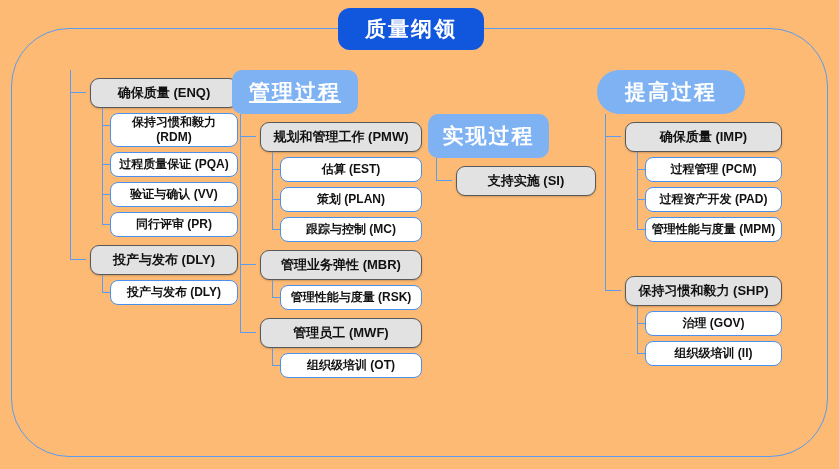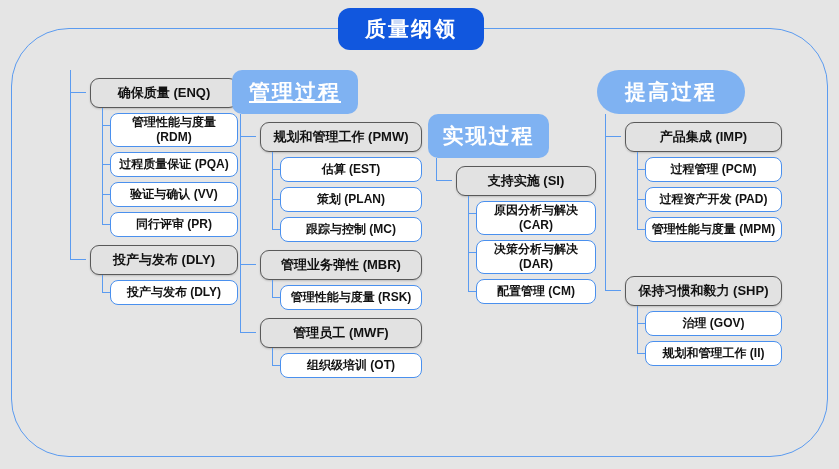--- a/index.html
+++ b/index.html
@@ -1,17 +1,17 @@
 <!DOCTYPE html>
 <html><head>
 <meta charset="utf-8">
 <style>
   html,body{margin:0;padding:0;background:#ffffff;}
   body{font-family:"Liberation Sans","DejaVu Sans",sans-serif;}
-  .canvas{position:relative;width:839px;height:469px;background:#e5e5e5;overflow:hidden;}
+  .canvas{position:relative;width:839px;height:469px;background:#fdba74;overflow:hidden;}
 
   
   .frame{position:absolute;left:11px;top:28px;width:815px;height:427px;
          border:1.6px solid #5b9bf0;border-radius:58px;background:transparent;}
 
   
   .title-box{position:absolute;left:338px;top:8px;width:146px;height:42px;
              background:#1157de;border-radius:12px;color:#fff;font-weight:bold;
              font-size:21px;display:flex;align-items:center;justify-content:center;
              letter-spacing:2px;z-index:5;}
@@ -65,21 +65,21 @@
 <div class="canvas">
   <div class="frame"></div>
   <div class="title-box">质量纲领</div>
   <div id="columns">
       <div class="col c0">
         <ul class="tree l1">
           <li class="l1">
             <div class="gbox">确保质量 (ENQ)</div>
             <ul class="tree l2">
               <li class="l2">
-                <div class="wbox">管理性能与度量 (RDM)</div>
+                <div class="wbox">保持习惯和毅力 (RDM)</div>
               </li>
               <li class="l2">
                 <div class="wbox">过程质量保证 (PQA)</div>
               </li>
               <li class="l2">
                 <div class="wbox">验证与确认 (VV)</div>
               </li>
               <li class="l2">
                 <div class="wbox">同行评审 (PR)</div>
               </li>
@@ -128,58 +128,47 @@
               </li>
             </ul>
           </li>
         </ul>
       </div>
       <div class="col c2">
         <div class="hdr">实现过程</div>
         <ul class="tree l1">
           <li class="l1">
             <div class="gbox">支持实施 (SI)</div>
-            <ul class="tree l2">
-              <li class="l2">
-                <div class="wbox">原因分析与解决 (CAR)</div>
-              </li>
-              <li class="l2">
-                <div class="wbox">决策分析与解决 (DAR)</div>
-              </li>
-              <li class="l2">
-                <div class="wbox">配置管理 (CM)</div>
-              </li>
-            </ul>
           </li>
         </ul>
       </div>
       <div class="col c3">
         <div class="hdr">提高过程</div>
         <ul class="tree l1">
           <li class="l1">
-            <div class="gbox">产品集成 (IMP)</div>
+            <div class="gbox">确保质量 (IMP)</div>
             <ul class="tree l2">
               <li class="l2">
                 <div class="wbox">过程管理 (PCM)</div>
               </li>
               <li class="l2">
                 <div class="wbox">过程资产开发 (PAD)</div>
               </li>
               <li class="l2">
                 <div class="wbox">管理性能与度量 (MPM)</div>
               </li>
             </ul>
           </li>
           <li class="l1">
             <div class="gbox">保持习惯和毅力 (SHP)</div>
             <ul class="tree l2">
               <li class="l2">
                 <div class="wbox">治理 (GOV)</div>
               </li>
               <li class="l2">
-                <div class="wbox">规划和管理工作 (II)</div>
+                <div class="wbox">组织级培训 (II)</div>
               </li>
             </ul>
           </li>
         </ul>
       </div>
     </div>
 </div>
 
 </body></html>

